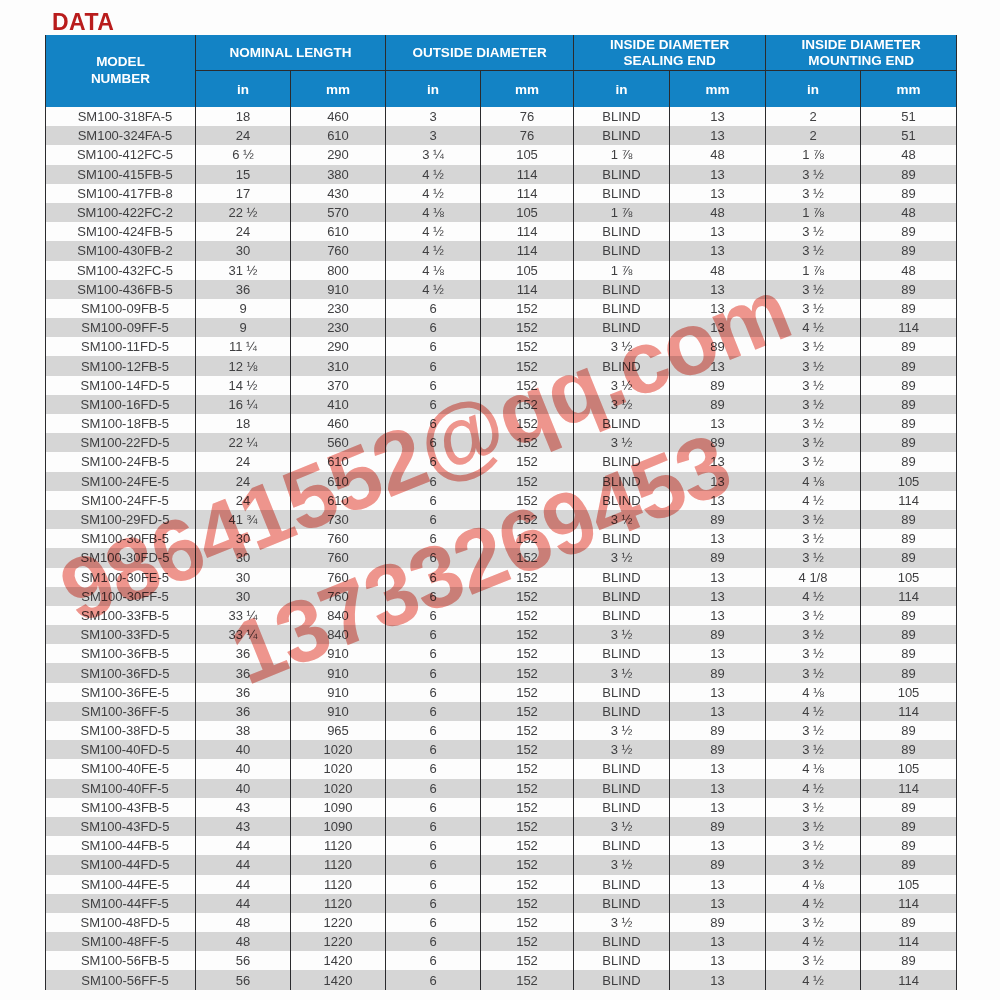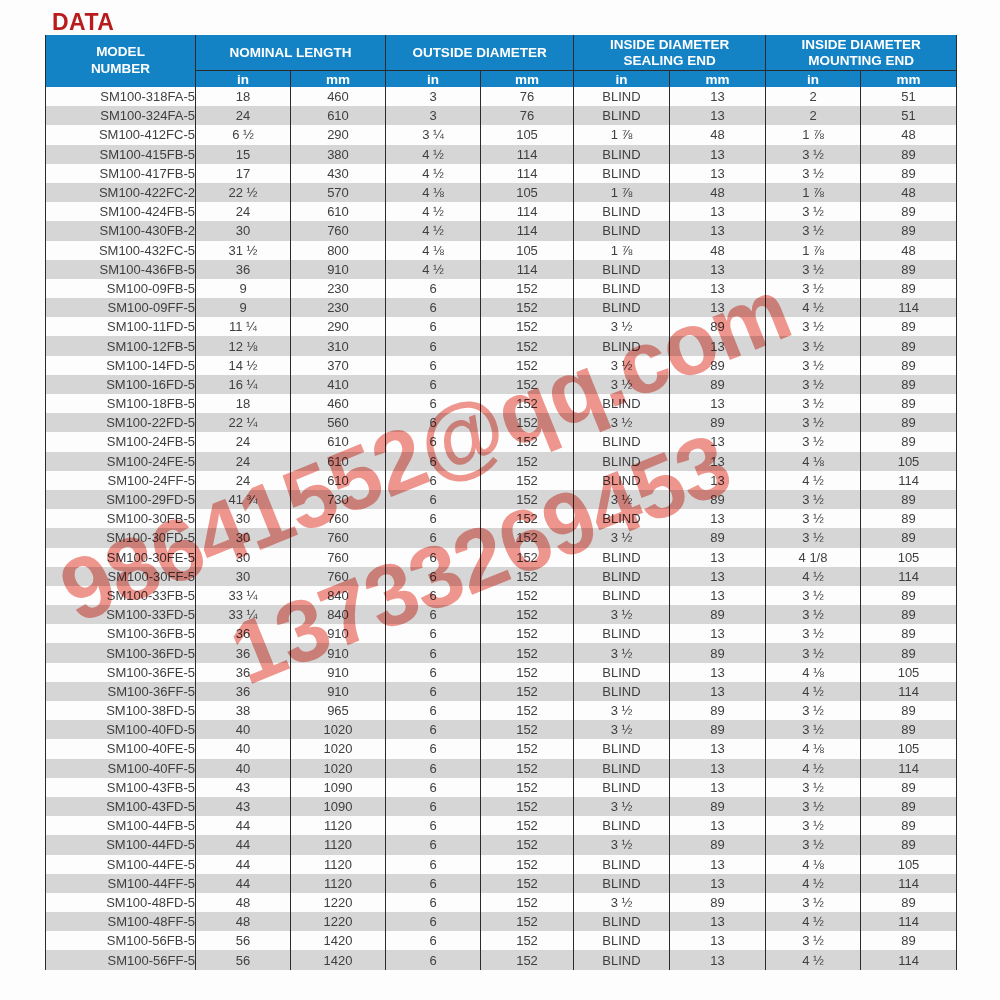--- a/index.html
+++ b/index.html
@@ -21,26 +21,26 @@
   }
   .spec-table th{
     background:#1383c5;color:#ffffff;font-weight:bold;
     text-align:center;vertical-align:middle;padding:0;
   }
   .spec-table th,.spec-table td{border-left:1px solid #2b2b2e;}
   .spec-table .model-h,.spec-table td:first-child{border-left:none;}
   .group-h{height:35px;font-size:13.5px;line-height:1.18;}
   .group-h .hspan{display:inline-block;max-width:162px;}
   .model-h .hspan{display:inline-block;max-width:82px;line-height:1.25;font-size:13.5px;}
-  .unit-row th{height:16px;font-size:13.5px;border-top:1px solid #2b2b2e;}
+  .unit-row th{height:36px;font-size:13.5px;border-top:1px solid #2b2b2e;}
   .spec-table td{
     height:19.2px;padding:0;font-size:13px;color:#3f3f41;
     text-align:center;vertical-align:middle;line-height:1;
   }
-  .spec-table td.model{text-align:right;padding-left:9px;}
+  .spec-table td.model{text-align:center;padding-left:9px;}
   .spec-table tbody tr:nth-child(odd){background:#fdfdfd;}
   .spec-table tbody tr:nth-child(even){background:#d6d6d6;}
   .wm{
     position:absolute;font-weight:bold;white-space:nowrap;
     color:#ef8d84;opacity:.92;mix-blend-mode:multiply;
     transform-origin:left center;pointer-events:none;
     font-size:88px;line-height:1.1;letter-spacing:-1px;
   }
   .wm1{left:66px;top:548px;transform:rotate(-22deg);}
   .wm2{left:236px;top:610px;transform:rotate(-22deg);}
@@ -132,21 +132,21 @@
           <td>15</td>
           <td>380</td>
           <td>4 ½</td>
           <td>114</td>
           <td>BLIND</td>
           <td>13</td>
           <td>3 ½</td>
           <td>89</td>
         </tr>
         <tr>
-          <td class="model">SM100-417FB-5</td>
+          <td class="model">SM100-417FB-8</td>
           <td>17</td>
           <td>430</td>
           <td>4 ½</td>
           <td>114</td>
           <td>BLIND</td>
           <td>13</td>
           <td>3 ½</td>
           <td>89</td>
         </tr>
         <tr>

